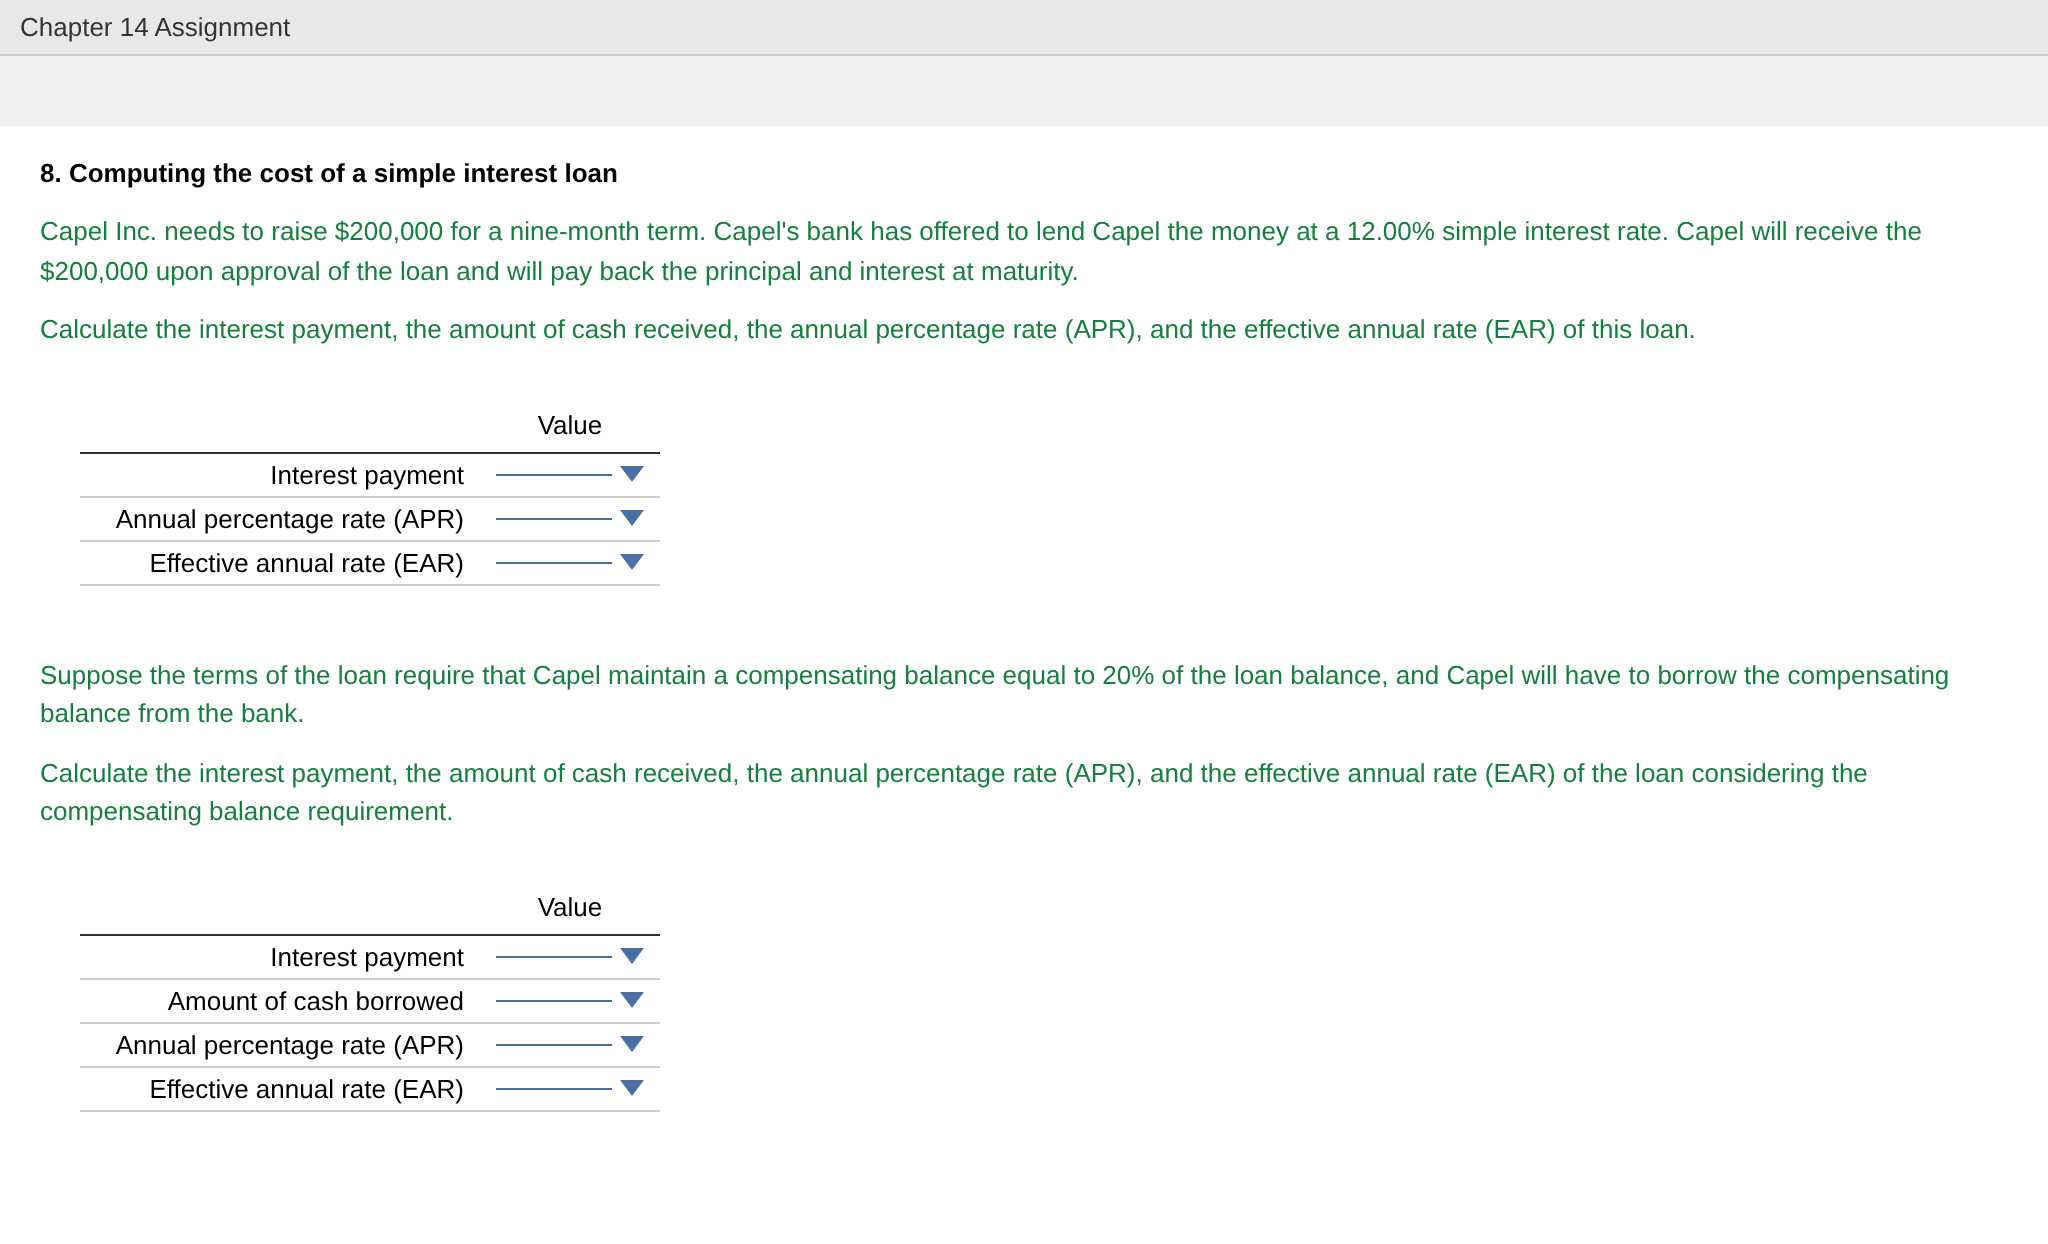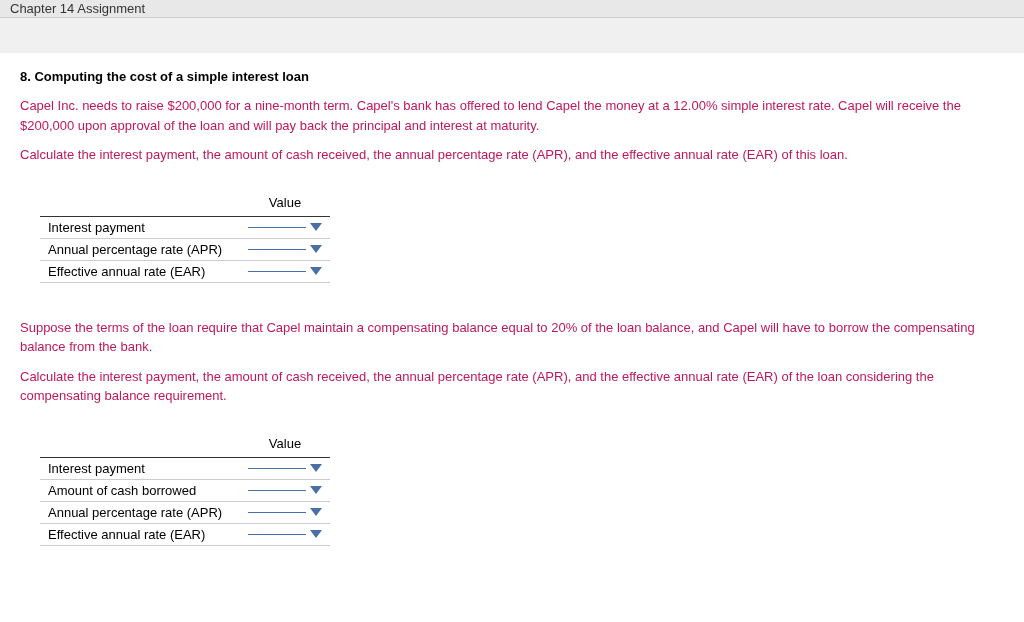--- a/index.html
+++ b/index.html
@@ -16,21 +16,21 @@
       height: 622px;
       overflow: hidden;
     }
 
     .title-bar {
       background: #e8e8e8;
       border-bottom: 1px solid #ccc;
       padding: 4px 10px;
       font-size: 13px;
       color: #333;
-      height: 18px;
+      height: 28px;
       display: flex;
       align-items: center;
     }
 
     .content-area {
       background: #fff;
       height: 596px;
       overflow-y: auto;
       padding: 16px 20px 20px 20px;
       margin-top: 35px;
@@ -39,21 +39,21 @@
     .section-heading {
       font-weight: bold;
       font-size: 13px;
       margin-bottom: 12px;
     }
 
     .paragraph {
       font-size: 13px;
       line-height: 1.5;
       margin-bottom: 10px;
-      color: #be185d;
+      color: #15803d;
     }
 
     .table-container {
       margin: 16px 0 16px 20px;
       display: inline-block;
     }
 
     table {
       border-collapse: collapse;
       min-width: 290px;
@@ -65,20 +65,21 @@
       font-size: 13px;
       padding: 4px 8px 6px 8px;
       border-bottom: 1px solid #333;
     }
 
     table tbody tr td {
       font-size: 13px;
       padding: 3px 8px;
       border-bottom: 1px solid #ccc;
       color: #000;
+      text-align: right;
     }
 
     table tbody tr td:first-child {
       width: 200px;
     }
 
     table tbody tr td:last-child {
       width: 90px;
       text-align: right;
     }

